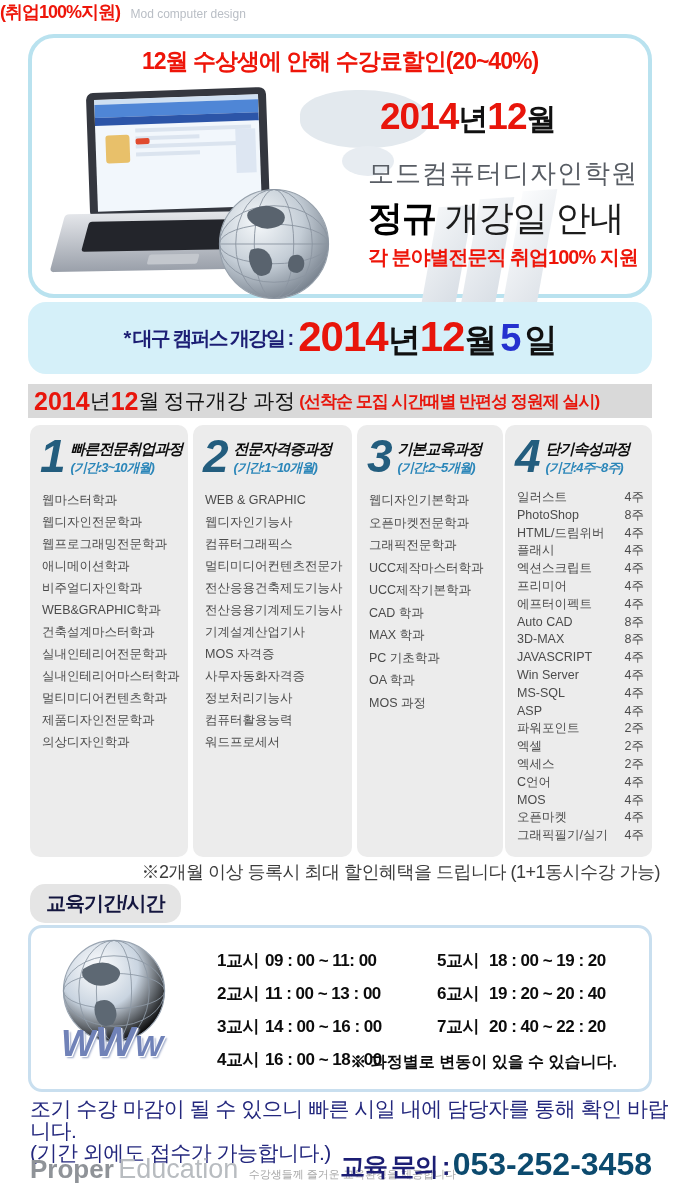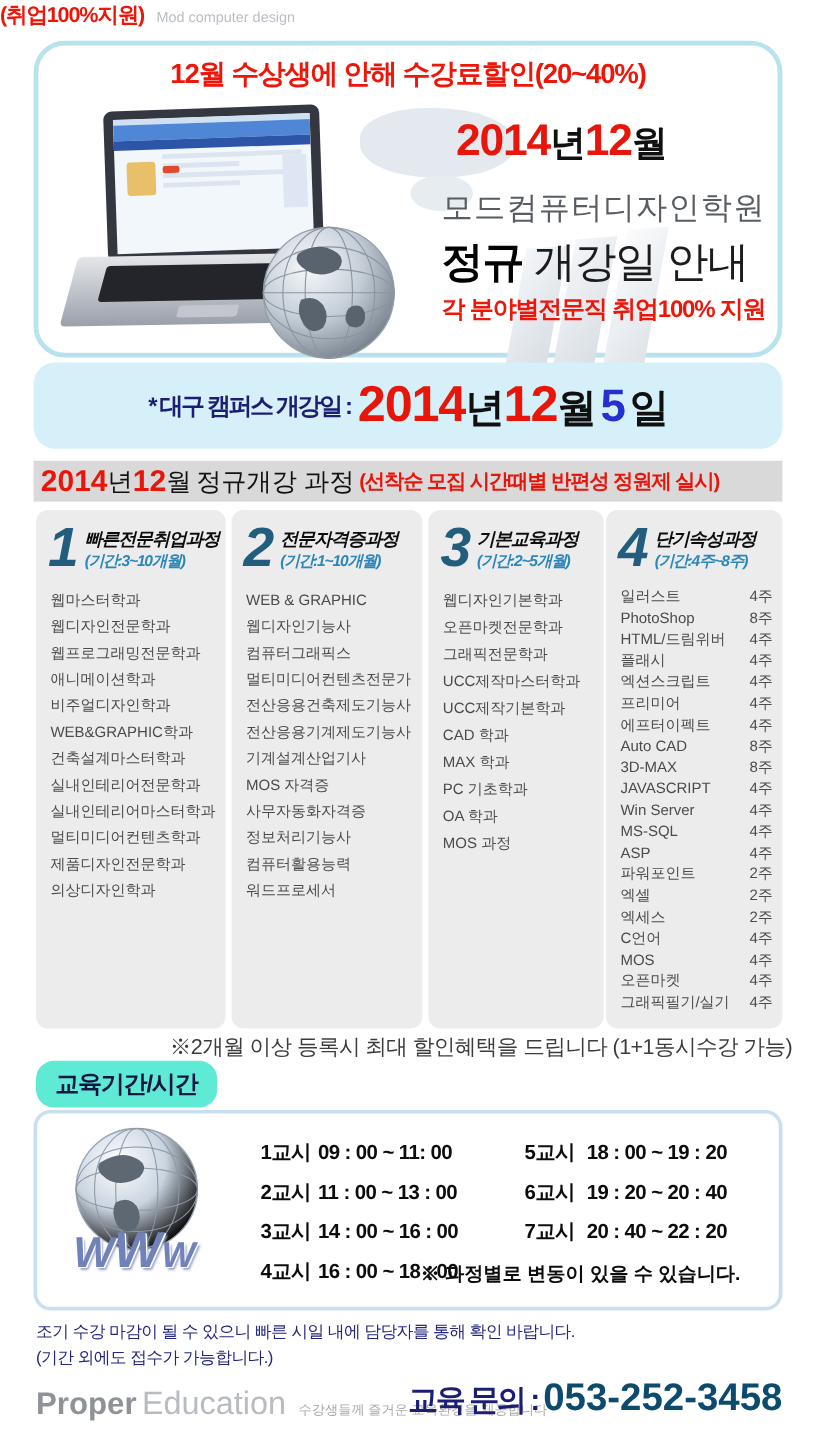--- a/index.html
+++ b/index.html
@@ -87,37 +87,37 @@
   .panel-period { font-size:13px; font-weight:bold; font-style:italic; color:#2b86b9; letter-spacing:-1px; }
   .panel-list { margin-top:12px; padding-left:12px; color:#4b4b4b; font-size:12.5px; }
   .panel.c1 .panel-list div, .panel.c2 .panel-list div { line-height:22px; white-space:nowrap; }
   .panel.c3 .panel-list div { line-height:22.5px; white-space:nowrap; }
   .panel.c4 .panel-list { padding-right:8px; }
   .course-row { display:flex; justify-content:space-between; line-height:17.8px; white-space:nowrap; }
 
   .discount-note { position:absolute; top:860px; right:20px; color:#3c3c3c; font-size:18px; letter-spacing:-0.5px; }
 
   
-  .time-badge { position:absolute; left:30px; top:884px; padding:6px 16px; background:#5eead4; border-radius:15px;
+  .time-badge { position:absolute; left:30px; top:884px; padding:6px 16px; background:#e5e5e5; border-radius:15px;
                 color:#14163f; font-weight:bold; font-size:20px; letter-spacing:-1px; }
   .schedule-box { position:absolute; left:28px; top:925px; width:624px; height:167px;
                   border:3px solid #c9dfef; border-radius:14px; background:#fff; }
   .www-globe { position:absolute; left:28px; top:8px; width:150px; height:150px; }
   .www-text { position:absolute; left:2px; top:82px; font-weight:bold; font-style:italic; color:#7082b8;
               text-shadow:1px 1px 0 #fff, 2px 2px 2px #9aa6c6; white-space:nowrap; }
   .www-text .w1 { font-size:36px; } .www-text .w2 { font-size:42px; } .www-text .w3 { font-size:30px; }
   .times { position:absolute; left:186px; top:16px; font-weight:bold; font-size:17px; color:#0c0c0c; letter-spacing:-0.5px; }
   .time-row { display:flex; line-height:33px; white-space:nowrap; }
   .t-label { width:48px; }
   .t-range { width:172px; }
   .t-label2 { width:52px; }
   .schedule-note { position:absolute; right:32px; bottom:16px; font-weight:bold; font-size:16px; color:#0c0c0c; }
 
   
-  .notice { position:absolute; left:30px; top:1098px; color:#23277d; font-size:14px; line-height:22px; letter-spacing:-0.5px; }
+  .notice { position:absolute; left:30px; top:1098px; color:#23277d; font-size:21px; line-height:22px; letter-spacing:-0.5px; }
   .brand-row { position:absolute; left:30px; top:1146px; width:622px; height:46px; }
   .brand-bold { font-weight:bold; color:#8f9398; font-size:26px; }
   .brand-light { color:#b8bcc0; font-size:27px; }
   .brand-tagline { color:#a8a8a8; font-size:11px; margin-left:6px; }
   .brand-left { position:absolute; left:0; top:8px; white-space:nowrap; }
   .contact { position:absolute; right:0; top:0; white-space:nowrap; }
   .contact-label { color:#1c1e74; font-weight:bold; font-size:25px; letter-spacing:-2px; }
   .contact-phone { color:#0c4a6e; font-weight:bold; font-size:32px; letter-spacing:0;margin-top:32px; }
 </style>
 </head>

